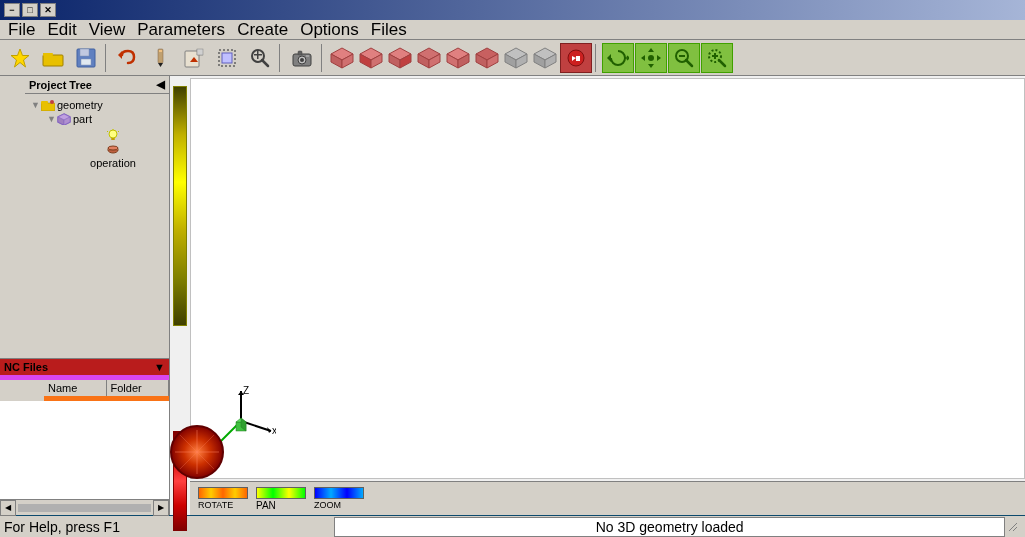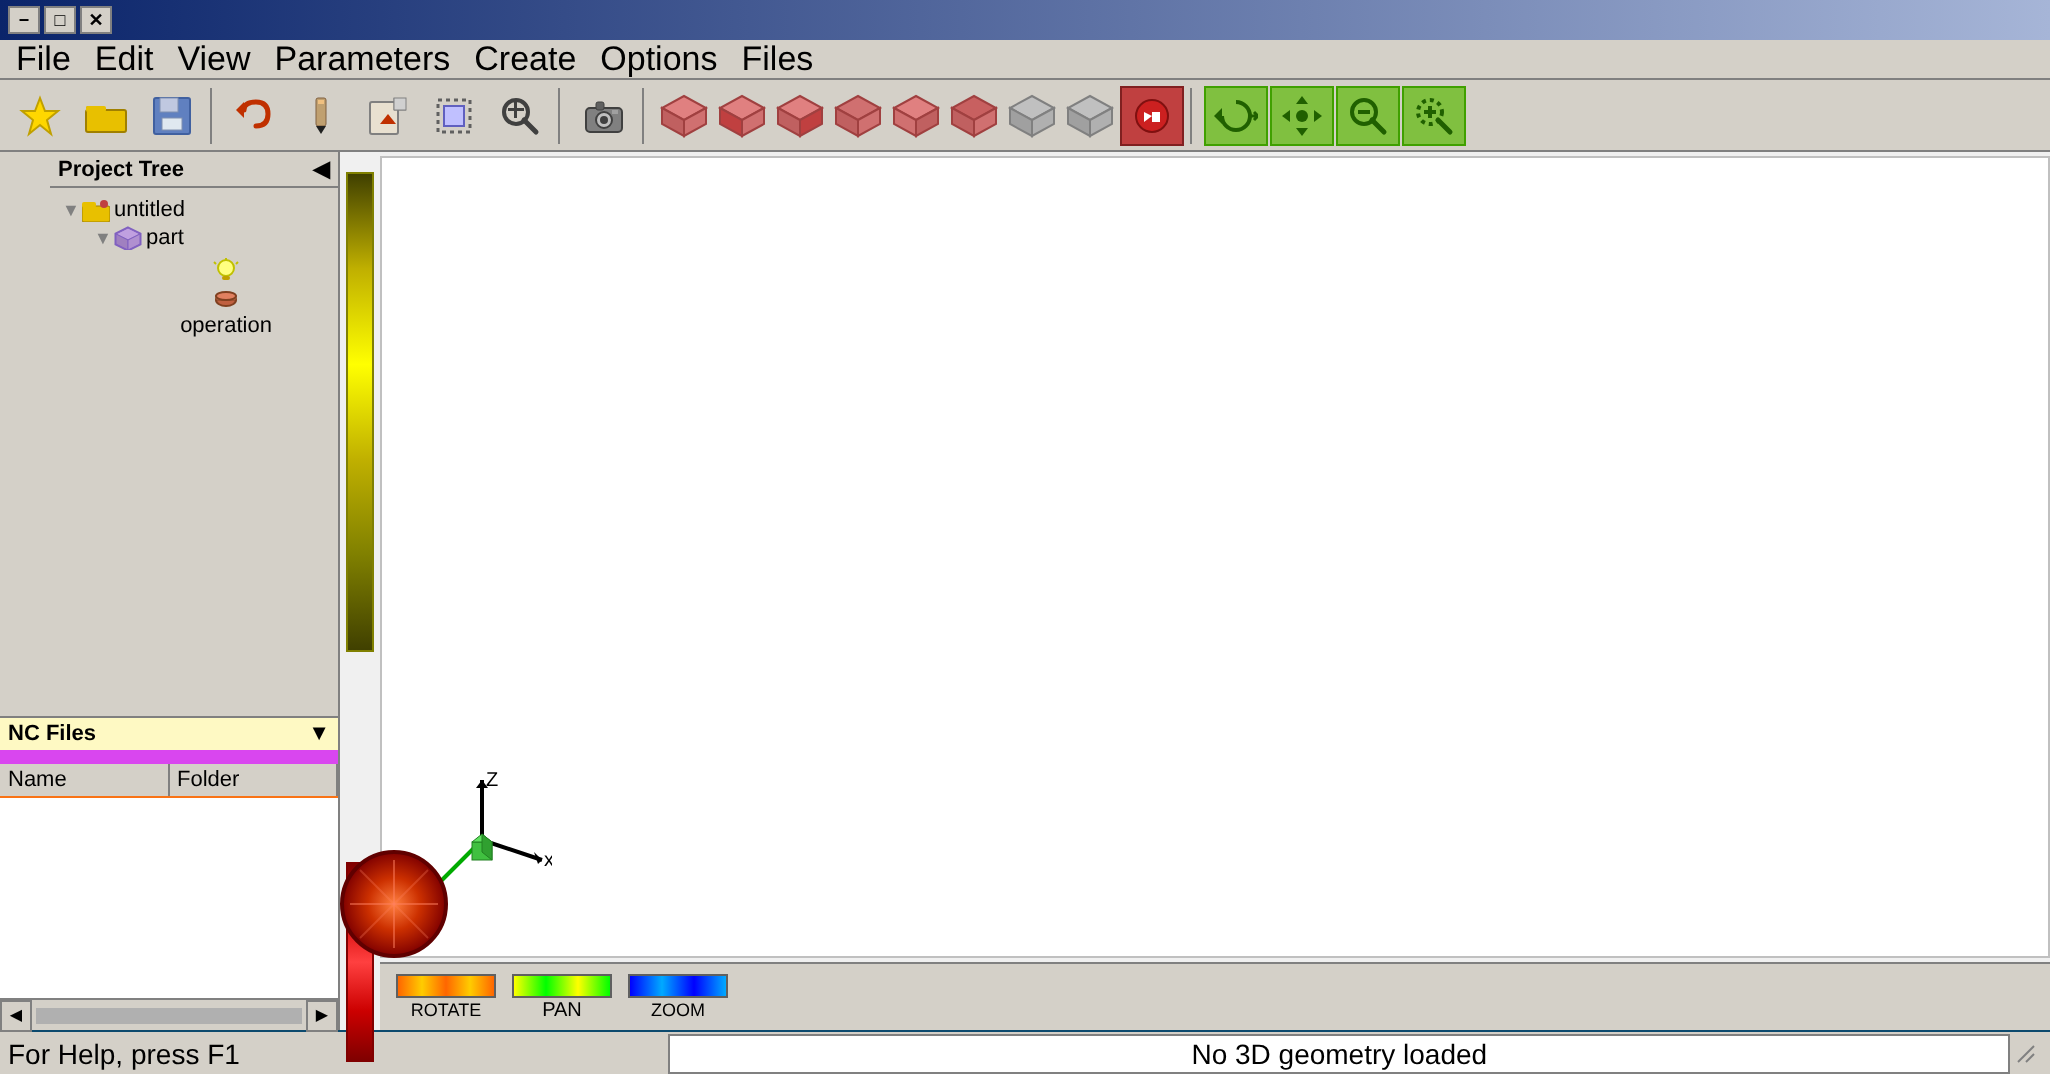--- a/index.html
+++ b/index.html
@@ -116,34 +116,35 @@
     .tree-grandchild { margin-left: 32px; flex-direction: column; }
 
     
     #nc-files-section {
       height: 140px;
       display: flex;
       flex-direction: column;
     }
 
     #nc-files-header {
-      background: #fef9c3;
-      border-bottom: 7px solid #d946ef;
+      background: #b91c1c;
+      border-bottom: 5px solid #d946ef;
       padding: 2px 4px;
       display: flex;
       align-items: center;
       justify-content: space-between;
       font-size: 11px;
       font-weight: bold;
     }
 
     #nc-files-columns {
       display: flex;
-      border-bottom: 1px solid #f97316;
+      border-bottom: 5px solid #f97316;
       font-size: 11px;
+      margin-left: 44px;
     }
     .nc-col {
       padding: 2px 4px;
       border-right: 1px solid #808080;
       flex: 1;
     }
 
     #nc-files-content { flex: 1; background: white; }
 
     
@@ -192,21 +193,21 @@
       border-top: 1px solid #808080;
       display: flex;
       align-items: center;
       padding: 2px 8px;
       gap: 8px;
     }
 
     .bottom-btn {
       display: flex;
       flex-direction: column;
-      align-items: center;
+      align-items: flex-start;
       cursor: pointer;
       font-size: 9px;
       gap: 1px;
     }
 
     .btn-indicator {
       height: 12px;
       width: 50px;
       border: 1px solid #606060;
     }
@@ -461,21 +462,21 @@
       <div id="project-tree-content">
 
         <div class="tree-item tree-root">
           <span style="font-size:9px; width:8px; color:#808080;">▼</span>
           <svg width="14" height="12" viewBox="0 0 14 12">
             <rect x="0" y="3" width="7" height="2" fill="#c8a000" rx="1"></rect>
             <rect x="0" y="4" width="14" height="8" fill="#e8c000" stroke="#a08000" stroke-width="0.5" rx="1"></rect>
             <rect x="0" y="2" width="7" height="3" fill="#e8c000" rx="1"></rect>
             <circle cx="11" cy="3" r="2" fill="#c04040"></circle>
           </svg>
-          <span>untitled</span>
+          <span>geometry</span>
         </div>
 
         <div class="tree-item tree-child">
           <span style="font-size:9px; width:8px; color:#808080;">▼</span>
           <svg width="14" height="12" viewBox="0 0 14 12">
             <polygon points="7,1 13,4 13,9 7,12 1,9 1,4" fill="none" stroke="#8060c0" stroke-width="1.5"></polygon>
             <polygon points="7,1 13,4 7,7 1,4" fill="#c0a0e0" stroke="#8060c0" stroke-width="0.5"></polygon>
             <polygon points="1,4 7,7 7,12 1,9" fill="#a080c0" stroke="#8060c0" stroke-width="0.5"></polygon>
             <polygon points="13,4 7,7 7,12 13,9" fill="#b090d0" stroke="#8060c0" stroke-width="0.5"></polygon>
           </svg>

